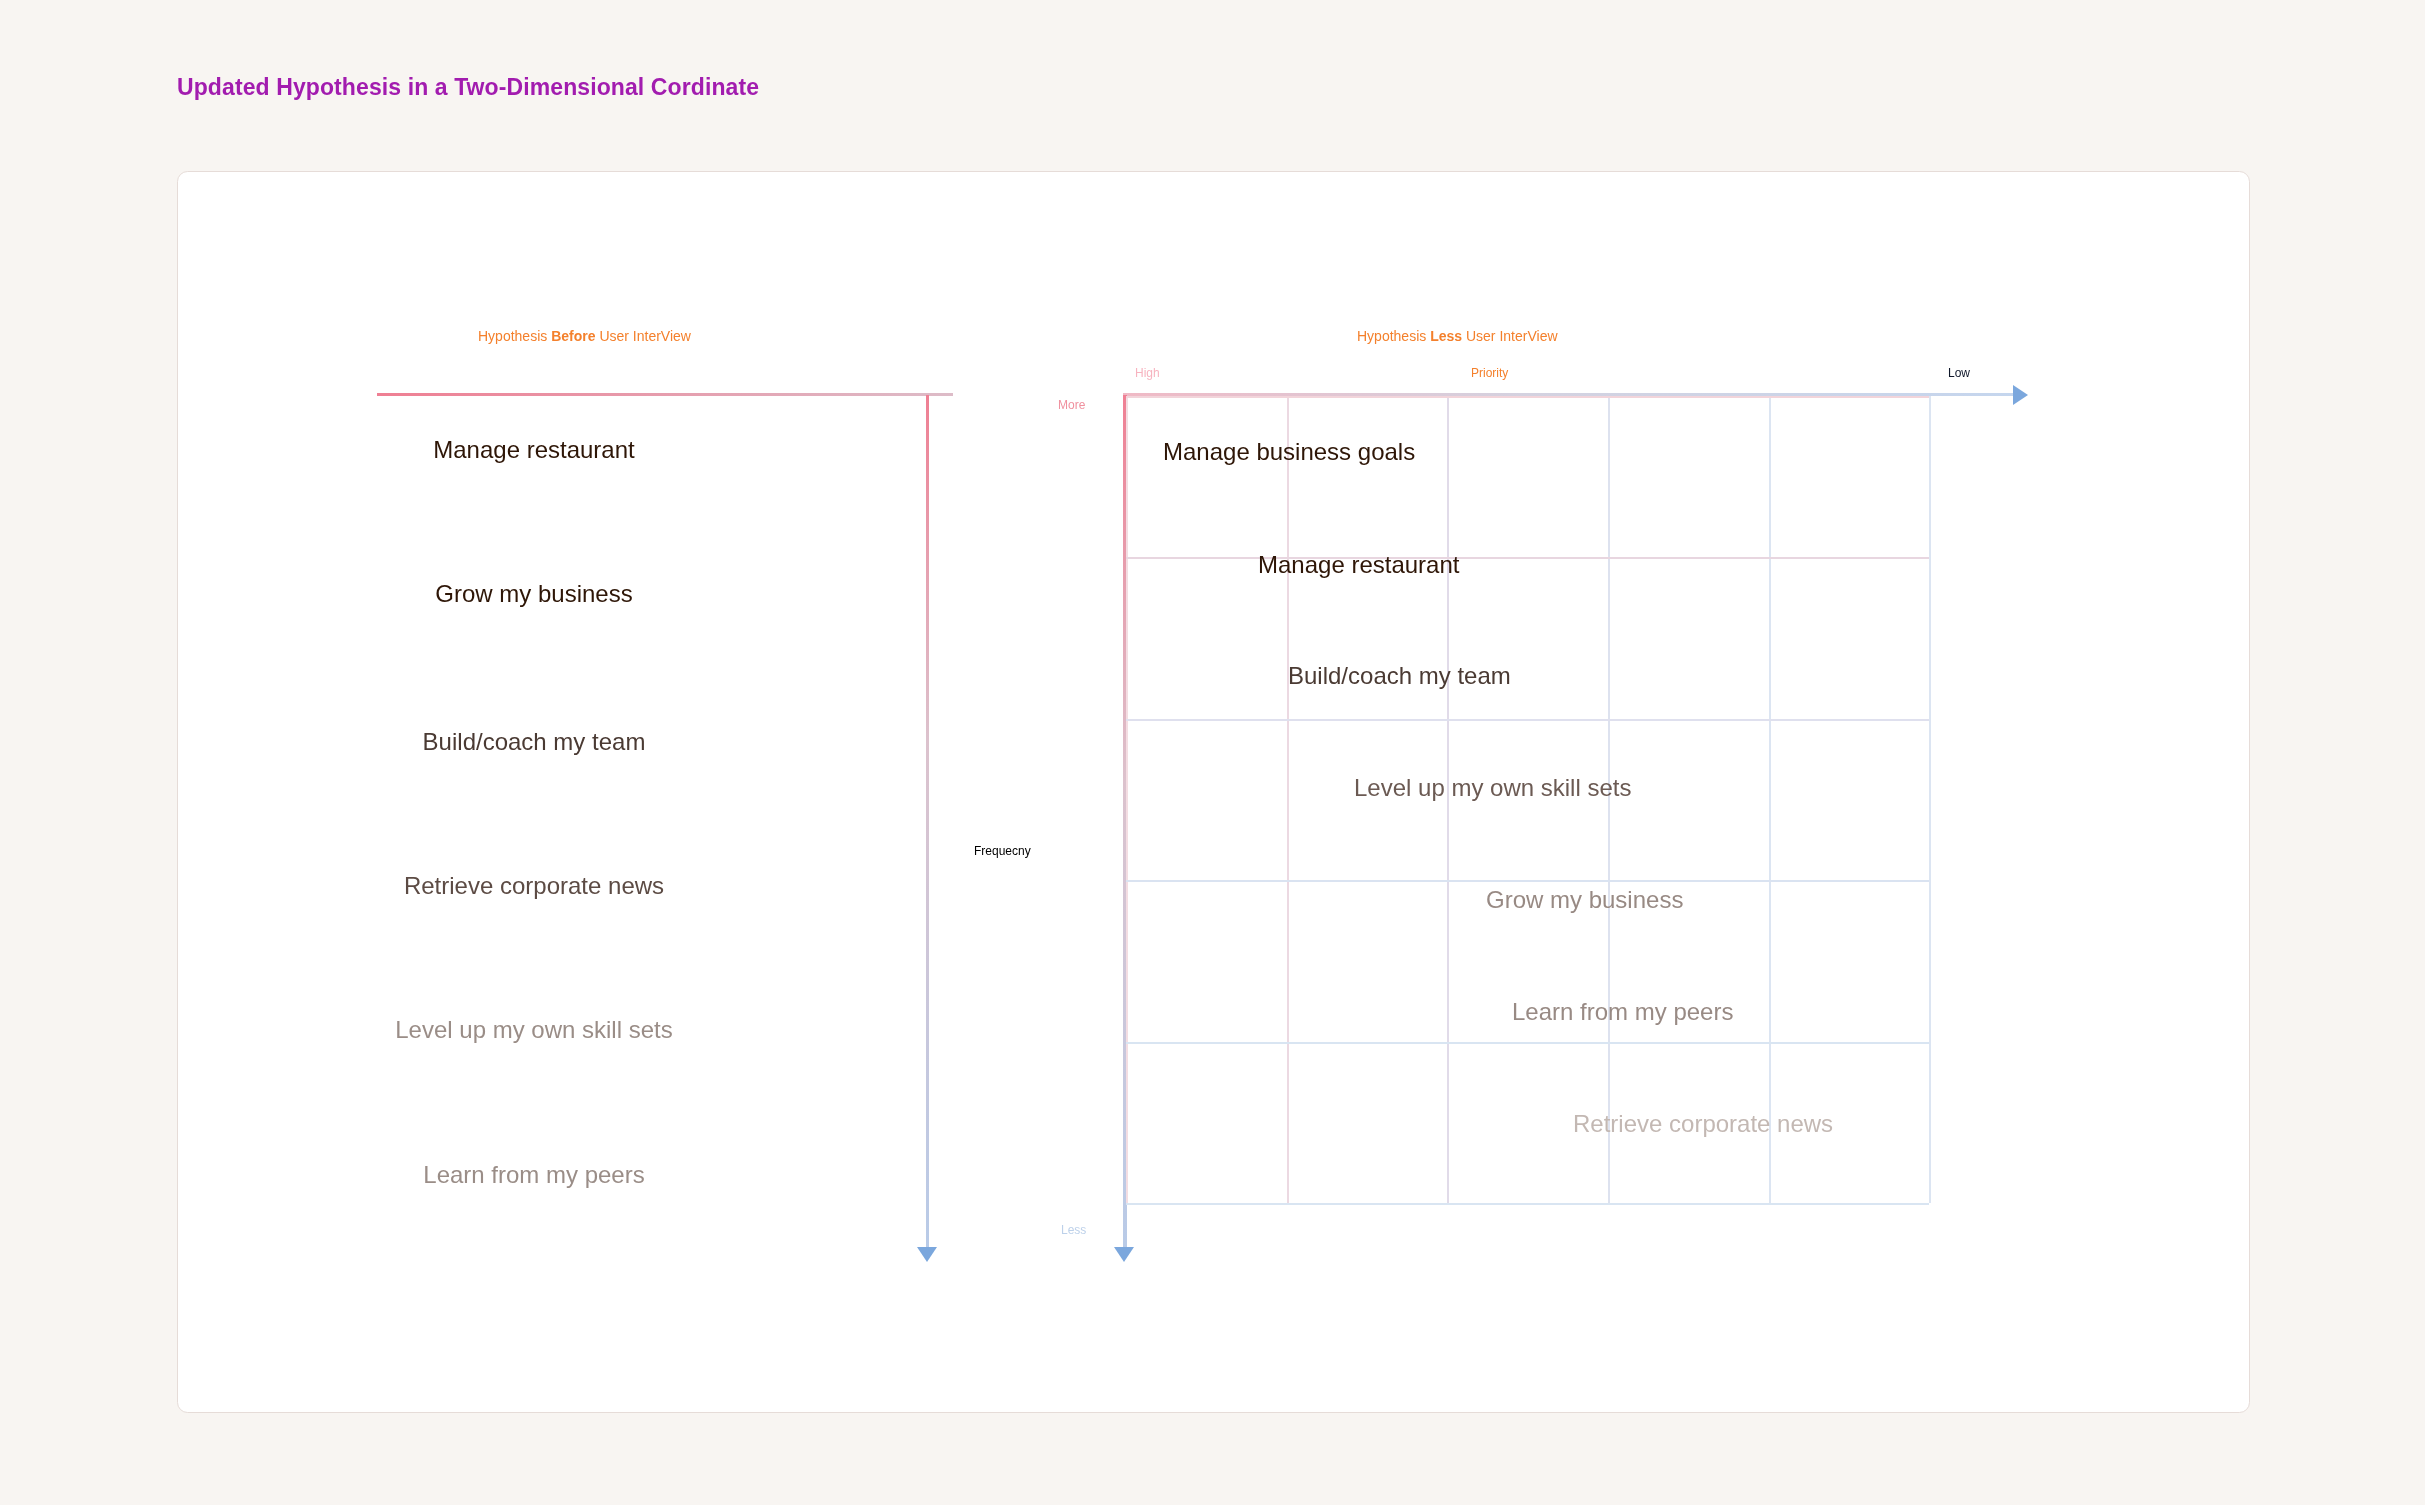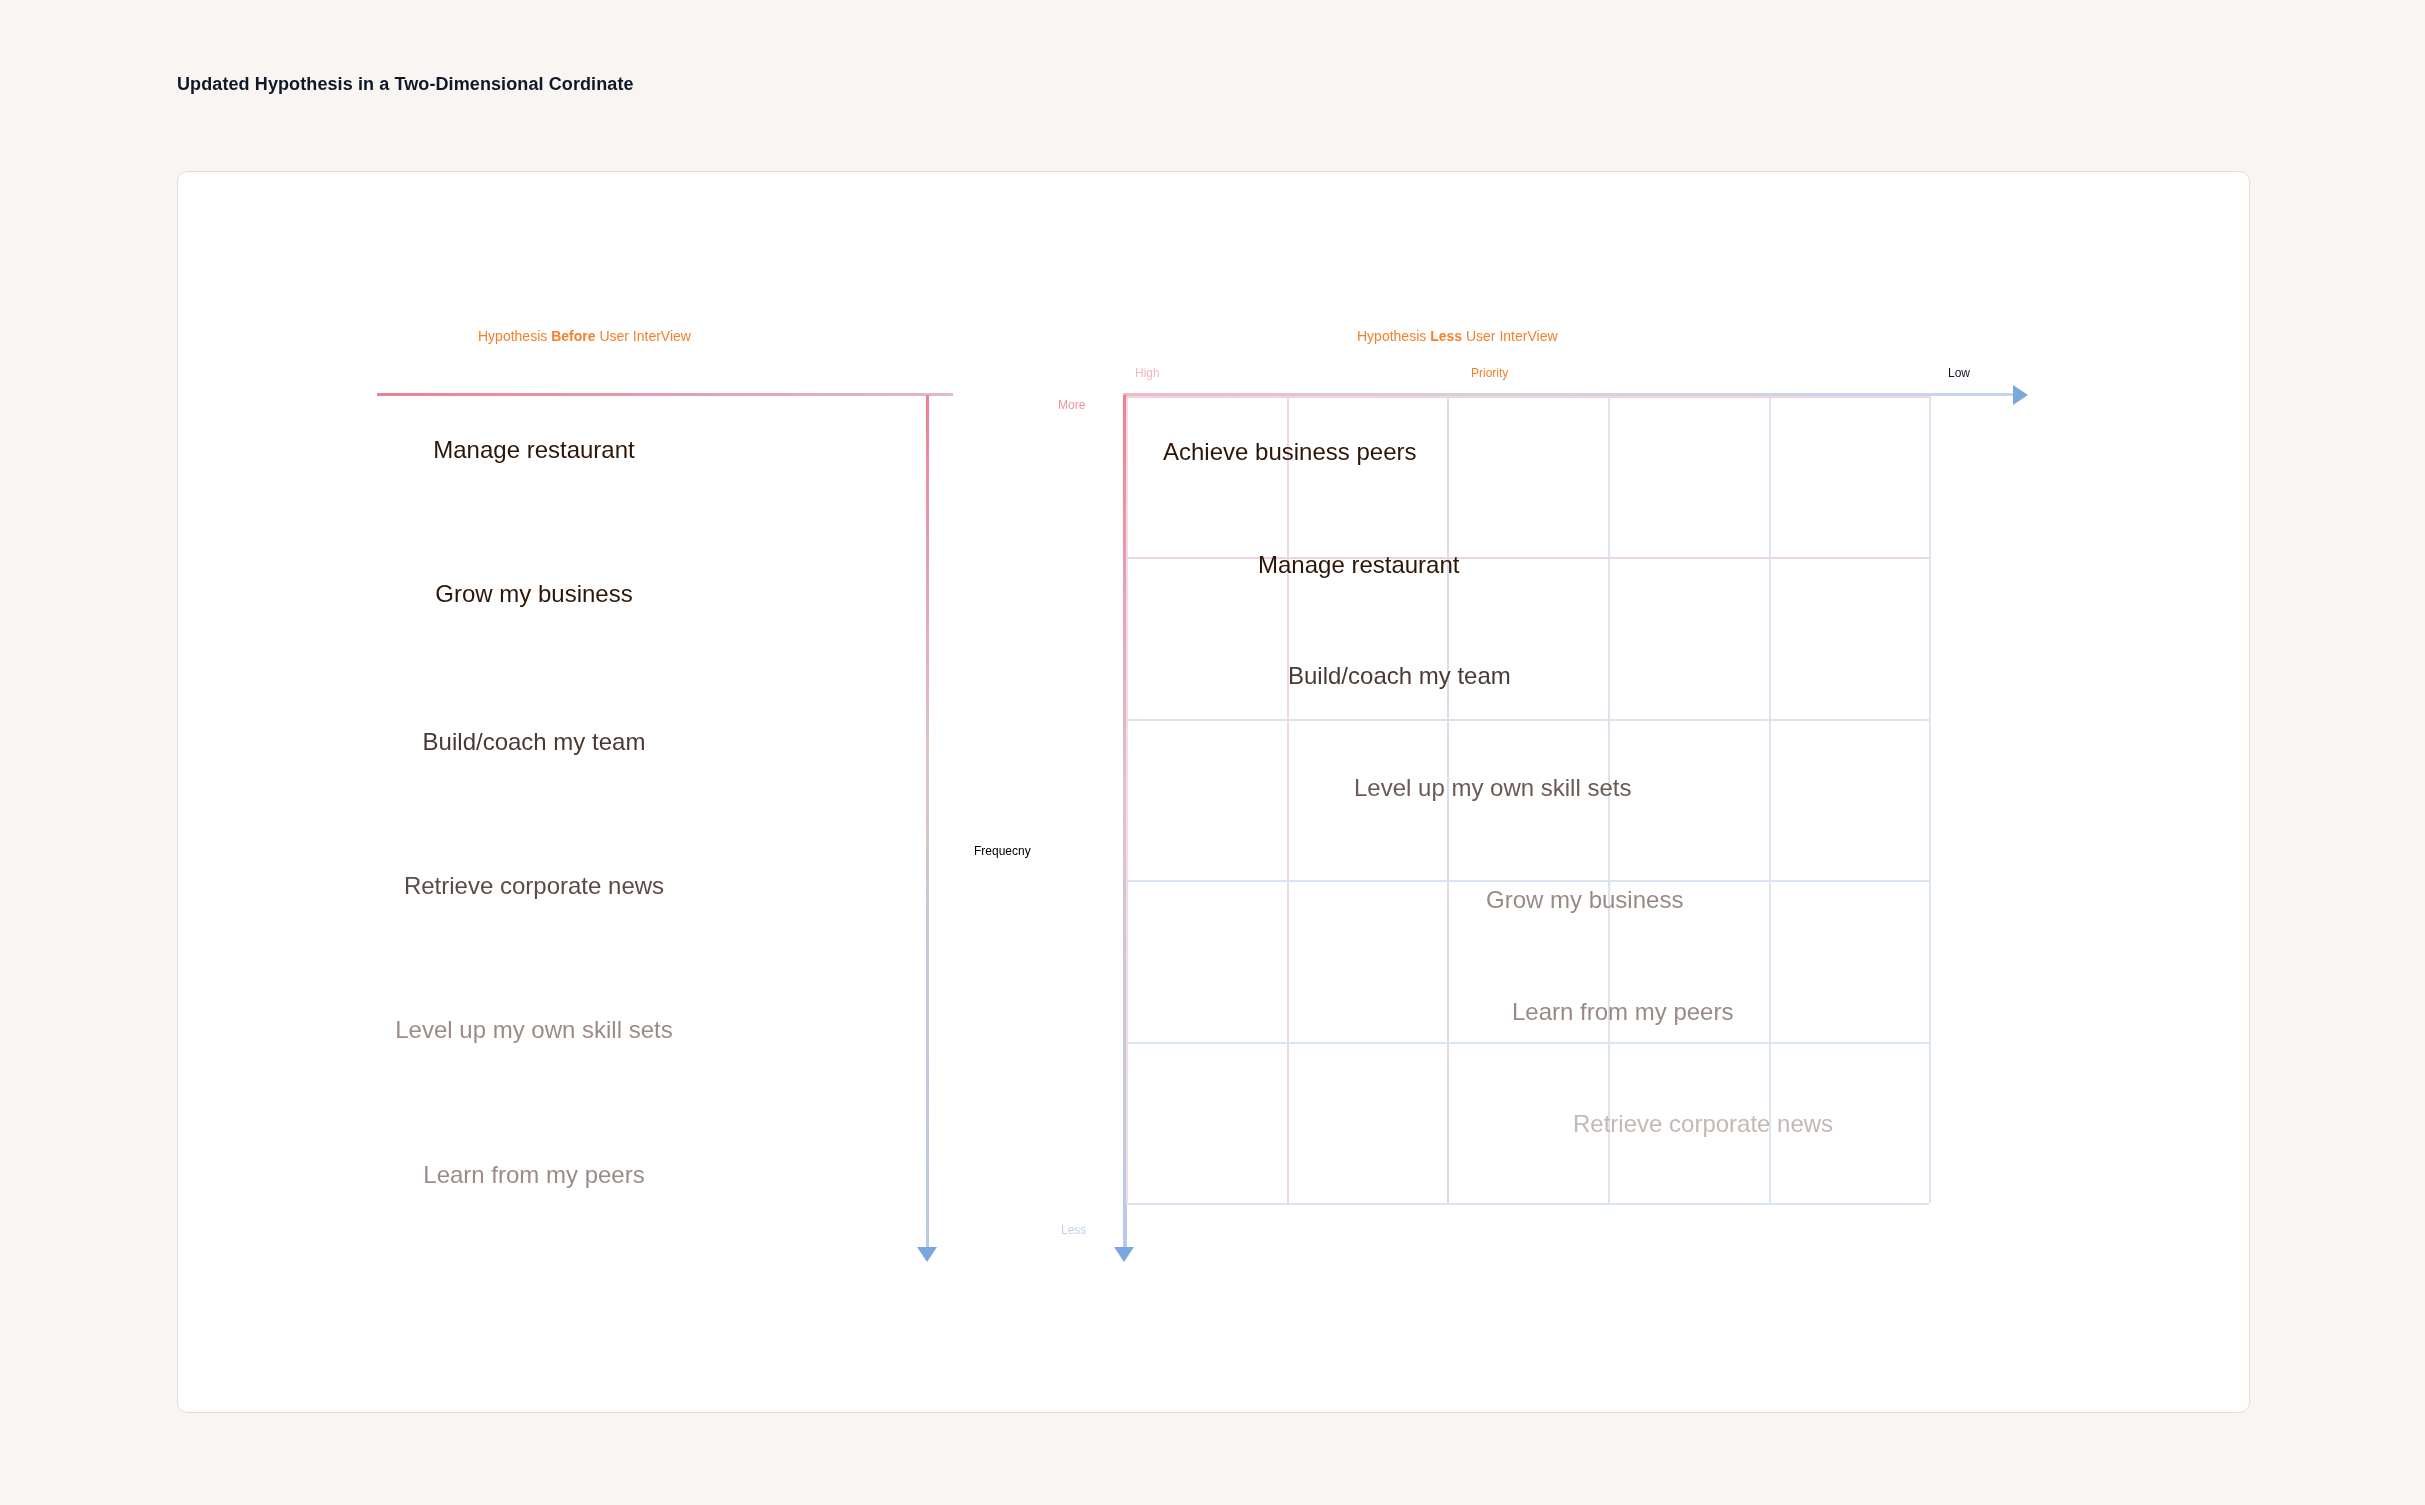--- a/index.html
+++ b/index.html
@@ -20,23 +20,23 @@
     width: 2426px;
     height: 1505px;
     background: #f8f5f2;
   }
 
   
   .page-title {
     position: absolute;
     left: 177px;
     top: 74px;
-    font-size: 18px;
+    font-size: 23px;
     font-weight: bold;
-    color: #0f172a;
+    color: #a21caf;
     letter-spacing: 0.1px;
     white-space: nowrap;
   }
 
   
   .card {
     position: absolute;
     left: 177px;
     top: 171px;
     width: 2073px;
@@ -215,21 +215,21 @@
       <div class="grid-col-line" style="left: 803px; background: rgb(220, 229, 242);"></div>
       <div class="grid-row-line" style="top: 0px; background: rgb(242, 212, 218);"></div>
       <div class="grid-row-line" style="top: 161px; background: rgb(232, 214, 224);"></div>
       <div class="grid-row-line" style="top: 323px; background: rgb(223, 224, 238);"></div>
       <div class="grid-row-line" style="top: 484px; background: rgb(218, 227, 241);"></div>
       <div class="grid-row-line" style="top: 646px; background: rgb(217, 229, 242);"></div>
       <div class="grid-row-line" style="top: 807px; background: rgb(217, 229, 242);"></div>
     </div>
 
   <div id="after-list">
-      <div class="matrix-item" style="left: 1163px; top: 438px; color: rgb(46, 22, 7);">Achieve business peers</div>
+      <div class="matrix-item" style="left: 1163px; top: 438px; color: rgb(46, 22, 7);">Manage business goals</div>
       <div class="matrix-item" style="left: 1258px; top: 551px; color: rgb(46, 22, 7);">Manage restaurant</div>
       <div class="matrix-item" style="left: 1288px; top: 662px; color: rgb(74, 58, 51);">Build/coach my team</div>
       <div class="matrix-item" style="left: 1354px; top: 774px; color: rgb(107, 90, 83);">Level up my own skill sets</div>
       <div class="matrix-item" style="left: 1486px; top: 886px; color: rgb(152, 138, 132);">Grow my business</div>
       <div class="matrix-item" style="left: 1512px; top: 998px; color: rgb(152, 138, 132);">Learn from my peers</div>
       <div class="matrix-item" style="left: 1573px; top: 1110px; color: rgb(195, 184, 179);">Retrieve corporate news</div>
     </div>
 
   <div class="axis-label label-high">High</div>
   <div class="axis-label label-priority">Priority</div>

